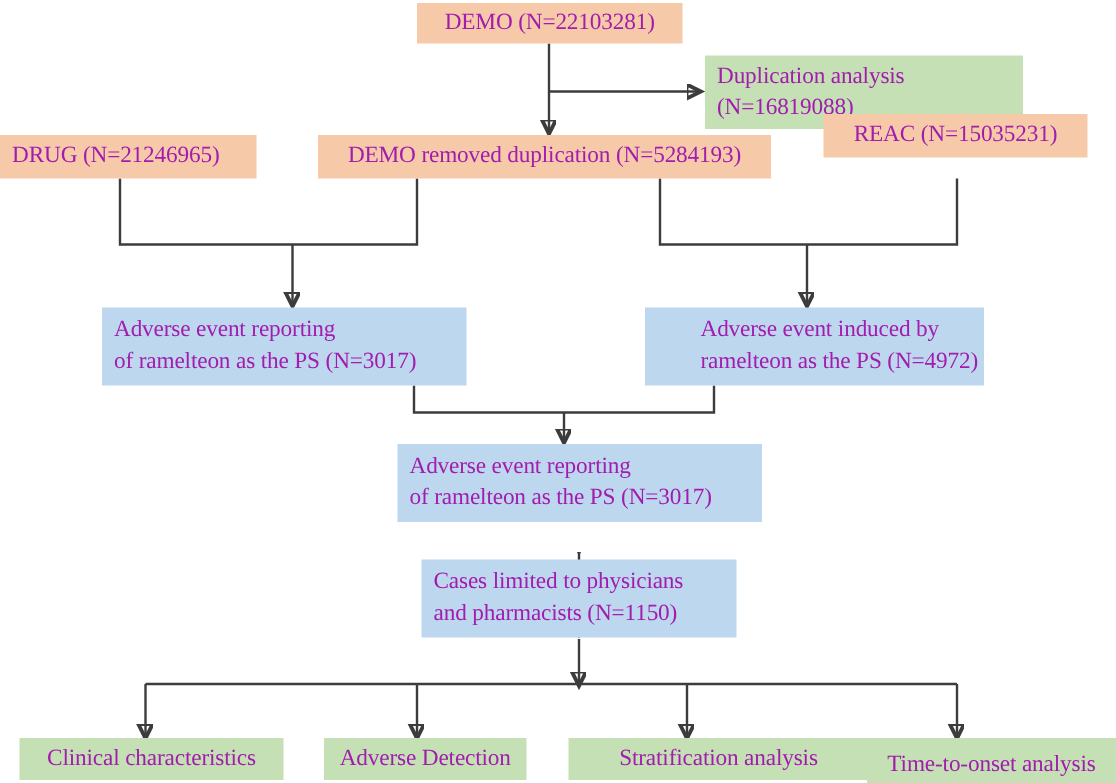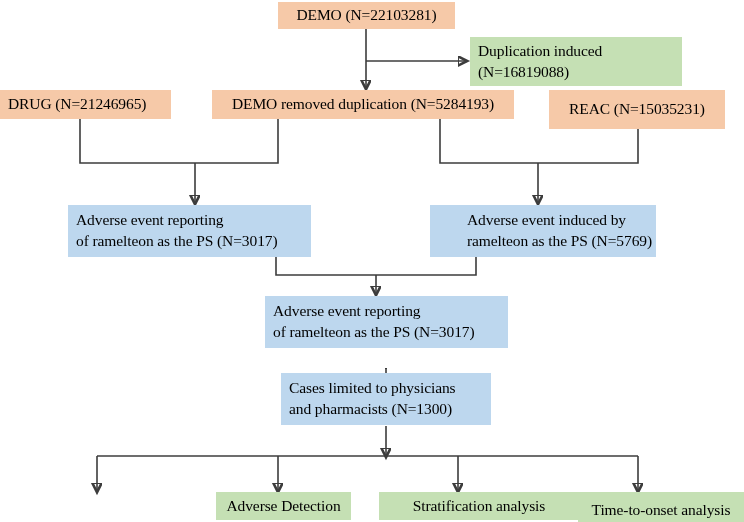--- a/index.html
+++ b/index.html
@@ -9,21 +9,21 @@
     background:#ffffff;
     font-family:"Liberation Serif", serif;
     overflow:hidden;
   }
   .node{
     position:absolute;
     box-sizing:border-box;
     display:flex;
     flex-direction:column;
     justify-content:center;
-    color:#000000;
+    color:#a21caf;
     font-size:15.5px;
     line-height:1.35;
     letter-spacing:-0.1px;
   }
   .node.center{align-items:center;text-align:center;}
   .node.left{align-items:flex-start;text-align:left;padding-left:8px;}
   .orange{background:#f6c9a8;}
   .blue{background:#bdd7ee;}
   .green{background:#c5e0b4;}
   .node .line{display:block;white-space:nowrap;}
@@ -70,56 +70,59 @@
     <line x1="278" y1="456" x2="278" y2="491" marker-end="url(#arrow)"></line>
     <line x1="458" y1="456" x2="458" y2="491" marker-end="url(#arrow)"></line>
     <line x1="638" y1="456" x2="638" y2="491" marker-end="url(#arrow)"></line>
   </svg>
 
   <div class="node center orange" style="left:278px;top:2px;width:177px;height:27px;">
     <span class="line">DEMO (N=22103281)</span>
   </div>
 
   <div class="node left green" style="left:470px;top:37px;width:212px;height:49px;">
-    <span class="line">Duplication induced</span>
+    <span class="line">Duplication analysis</span>
     <span class="line">(N=16819088)</span>
   </div>
 
   <div class="node left orange" style="left:0px;top:90px;width:171px;height:29px;">
     <span class="line">DRUG (N=21246965)</span>
   </div>
 
   <div class="node center orange" style="left:212px;top:90px;width:302px;height:29px;">
     <span class="line">DEMO removed duplication (N=5284193)</span>
   </div>
 
-  <div class="node center orange" style="left:549px;top:90px;width:176px;height:39px;">
+  <div class="node center orange" style="left:549px;top:76px;width:176px;height:29px;">
     <span class="line">REAC (N=15035231)</span>
   </div>
 
   <div class="node left blue" style="left:68px;top:205px;width:243px;height:52px;">
     <span class="line">Adverse event reporting</span>
     <span class="line">of ramelteon as the PS (N=3017)</span>
   </div>
 
   <div class="node left blue" style="left:430px;top:205px;width:226px;height:52px;padding-left:37px;">
     <span class="line">Adverse event induced by</span>
-    <span class="line">ramelteon as the PS (N=5769)</span>
+    <span class="line">ramelteon as the PS (N=4972)</span>
   </div>
 
   <div class="node left blue" style="left:265px;top:296px;width:243px;height:52px;">
     <span class="line">Adverse event reporting</span>
     <span class="line">of ramelteon as the PS (N=3017)</span>
   </div>
 
   <div class="node left blue" style="left:281px;top:373px;width:210px;height:52px;">
     <span class="line">Cases limited to physicians</span>
-    <span class="line">and pharmacists (N=1300)</span>
+    <span class="line">and pharmacists (N=1150)</span>
   </div>
 
+  <div class="node center green" style="left:13px;top:492px;width:176px;height:28px;">
+    <span class="line">Clinical characteristics</span>
+  </div>
 
   <div class="node center green" style="left:216px;top:492px;width:135px;height:28px;">
     <span class="line">Adverse Detection</span>
   </div>
 
   <div class="node center green" style="left:379px;top:492px;width:200px;height:28px;">
     <span class="line">Stratification analysis</span>
   </div>
 
   <div class="node center green" style="left:578px;top:492px;width:166px;height:36px;">

